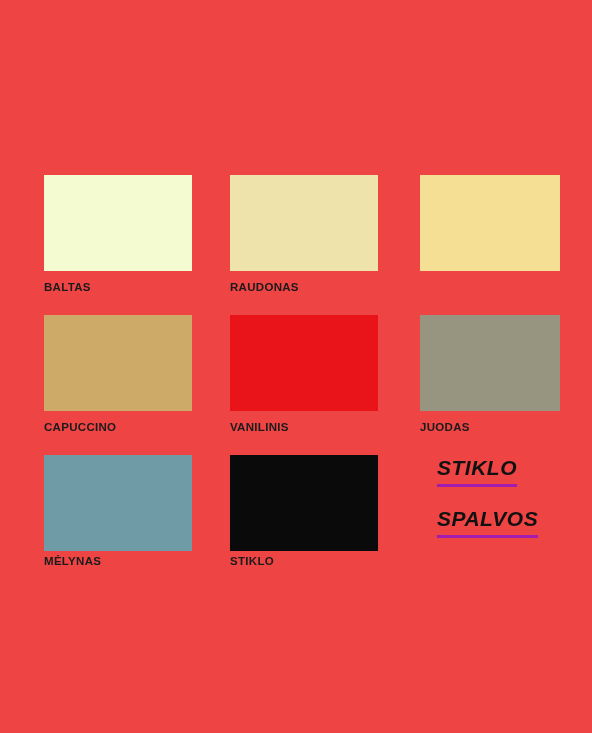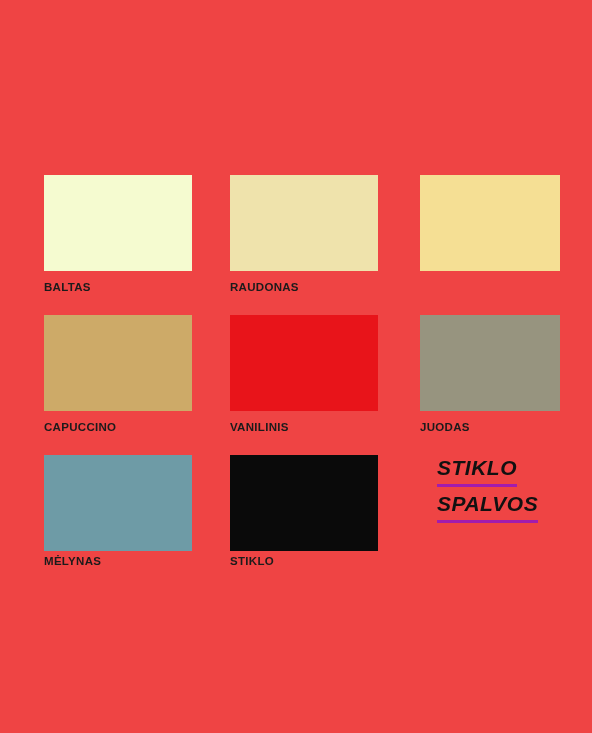--- a/index.html
+++ b/index.html
@@ -90,21 +90,21 @@
     color: #111111;
     line-height: 1.28;
   }
   #title-block .tline {
     display: inline-block;
     border-bottom: 3px solid #a21caf;
     padding-bottom: 2px;
     white-space: nowrap;
   }
   #title-block .tline.second {
-    margin-top: 4px;
+    margin-top: 19px;
   }
 </style>
 </head>
 <body style="background-color: rgb(255, 255, 255);">
 
 <div id="page">
 
   <div id="swatch-grid">
 
     <div class="cell c1 r1">

